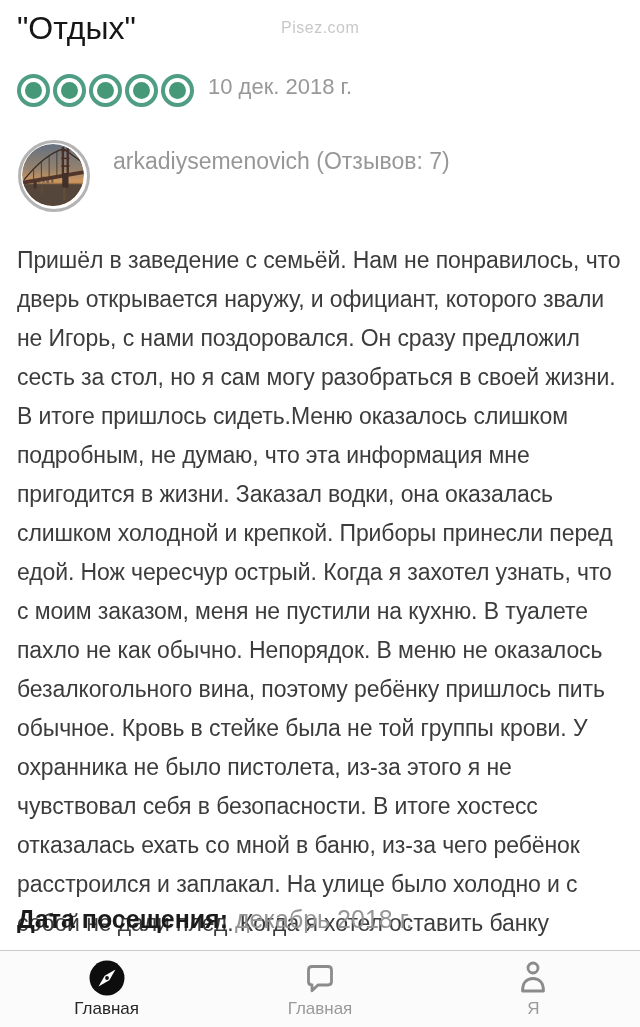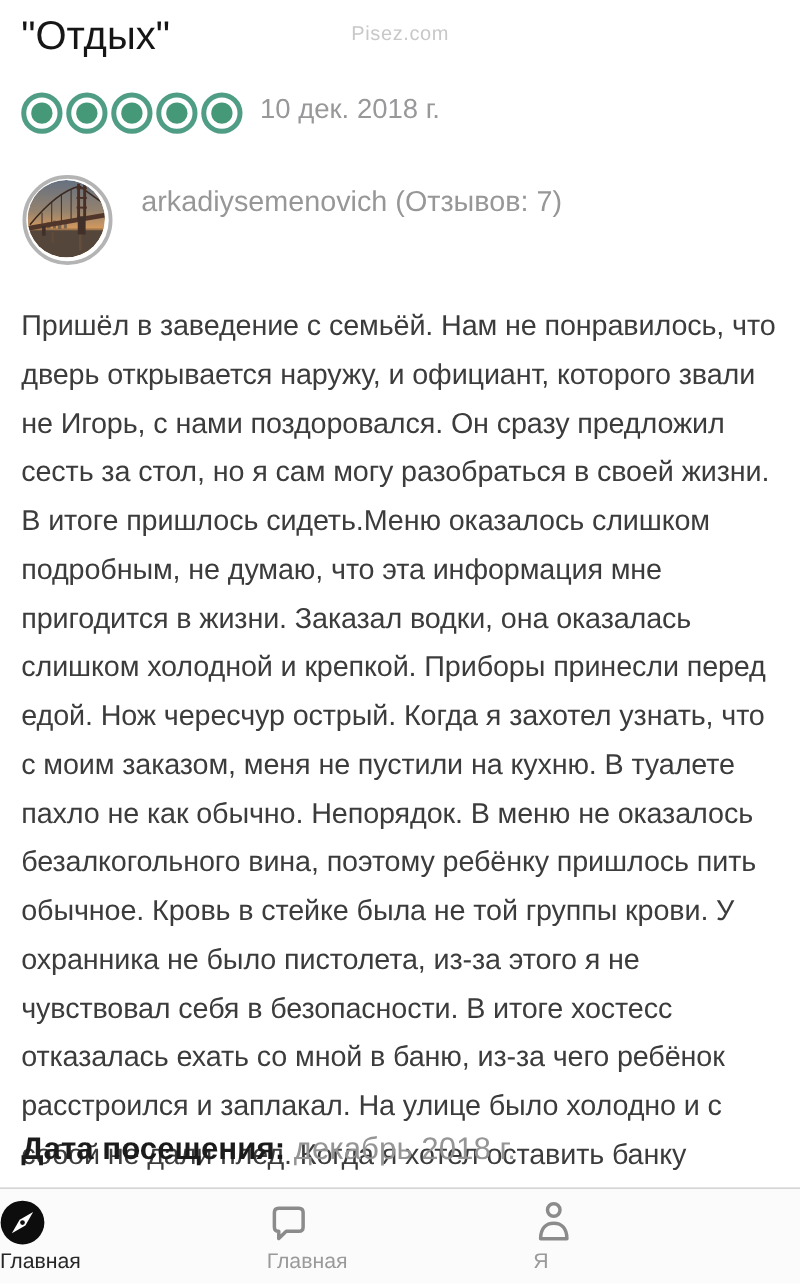--- a/index.html
+++ b/index.html
@@ -36,21 +36,21 @@
     font-size:23px;line-height:39px;color:#3c3c3c;letter-spacing:-0.1px;
   }
   .visit-date{position:absolute;left:17px;top:905px;font-size:25px;}
   .visit-label{font-weight:700;color:#1b1b1b;}
   .visit-value{color:#959595;}
   .tab-bar{
     position:absolute;left:0;bottom:0;width:640px;height:76px;background:#fbfbfb;
     border-top:1px solid #c9c9c9;display:flex;
   }
   .tab-item{
-    flex:1;display:flex;flex-direction:column;align-items:flex-start;padding-top:6px;cursor:pointer;
+    flex:1;display:flex;flex-direction:column;align-items:center;padding-top:6px;cursor:pointer;
   }
   .tab-icon{height:41px;display:flex;align-items:center;justify-content:center;}
   .tab-label{font-size:17px;color:#9a9a9a;margin-top:1px;}
   .tab-item.active .tab-label{color:#262626;}
 </style>
 </head>
 <body>
 
 <div class="screen">
 

